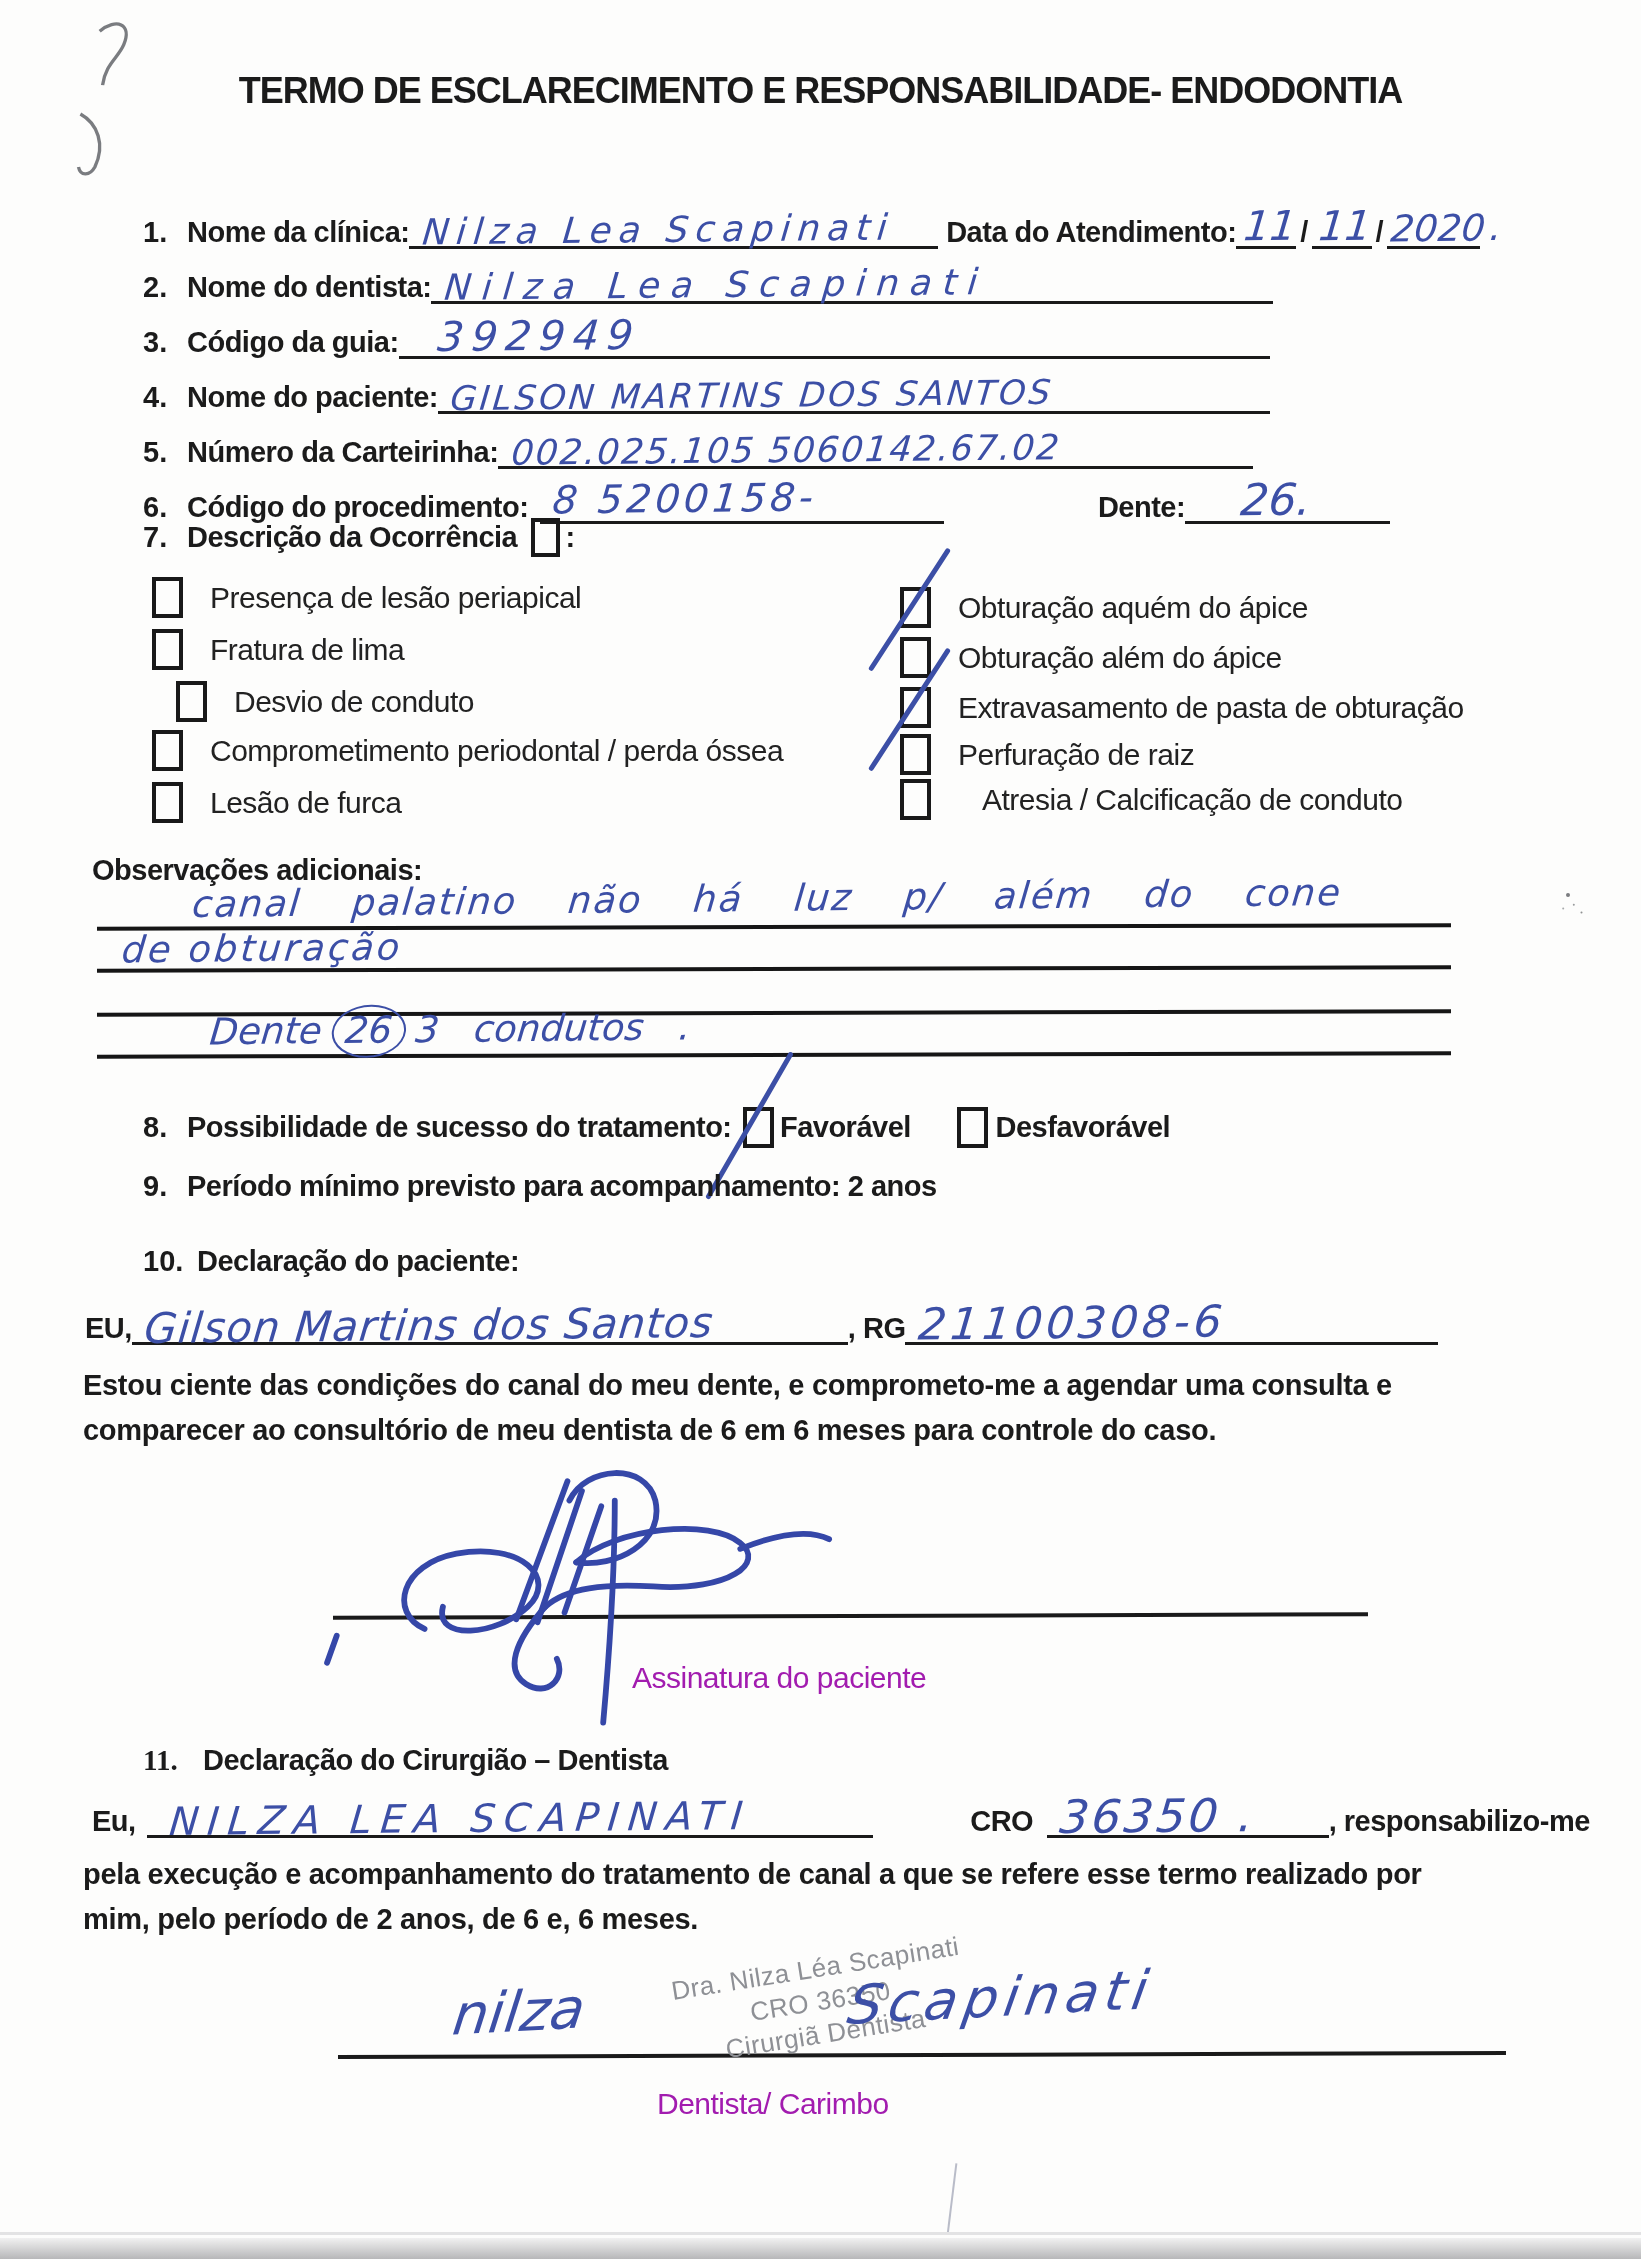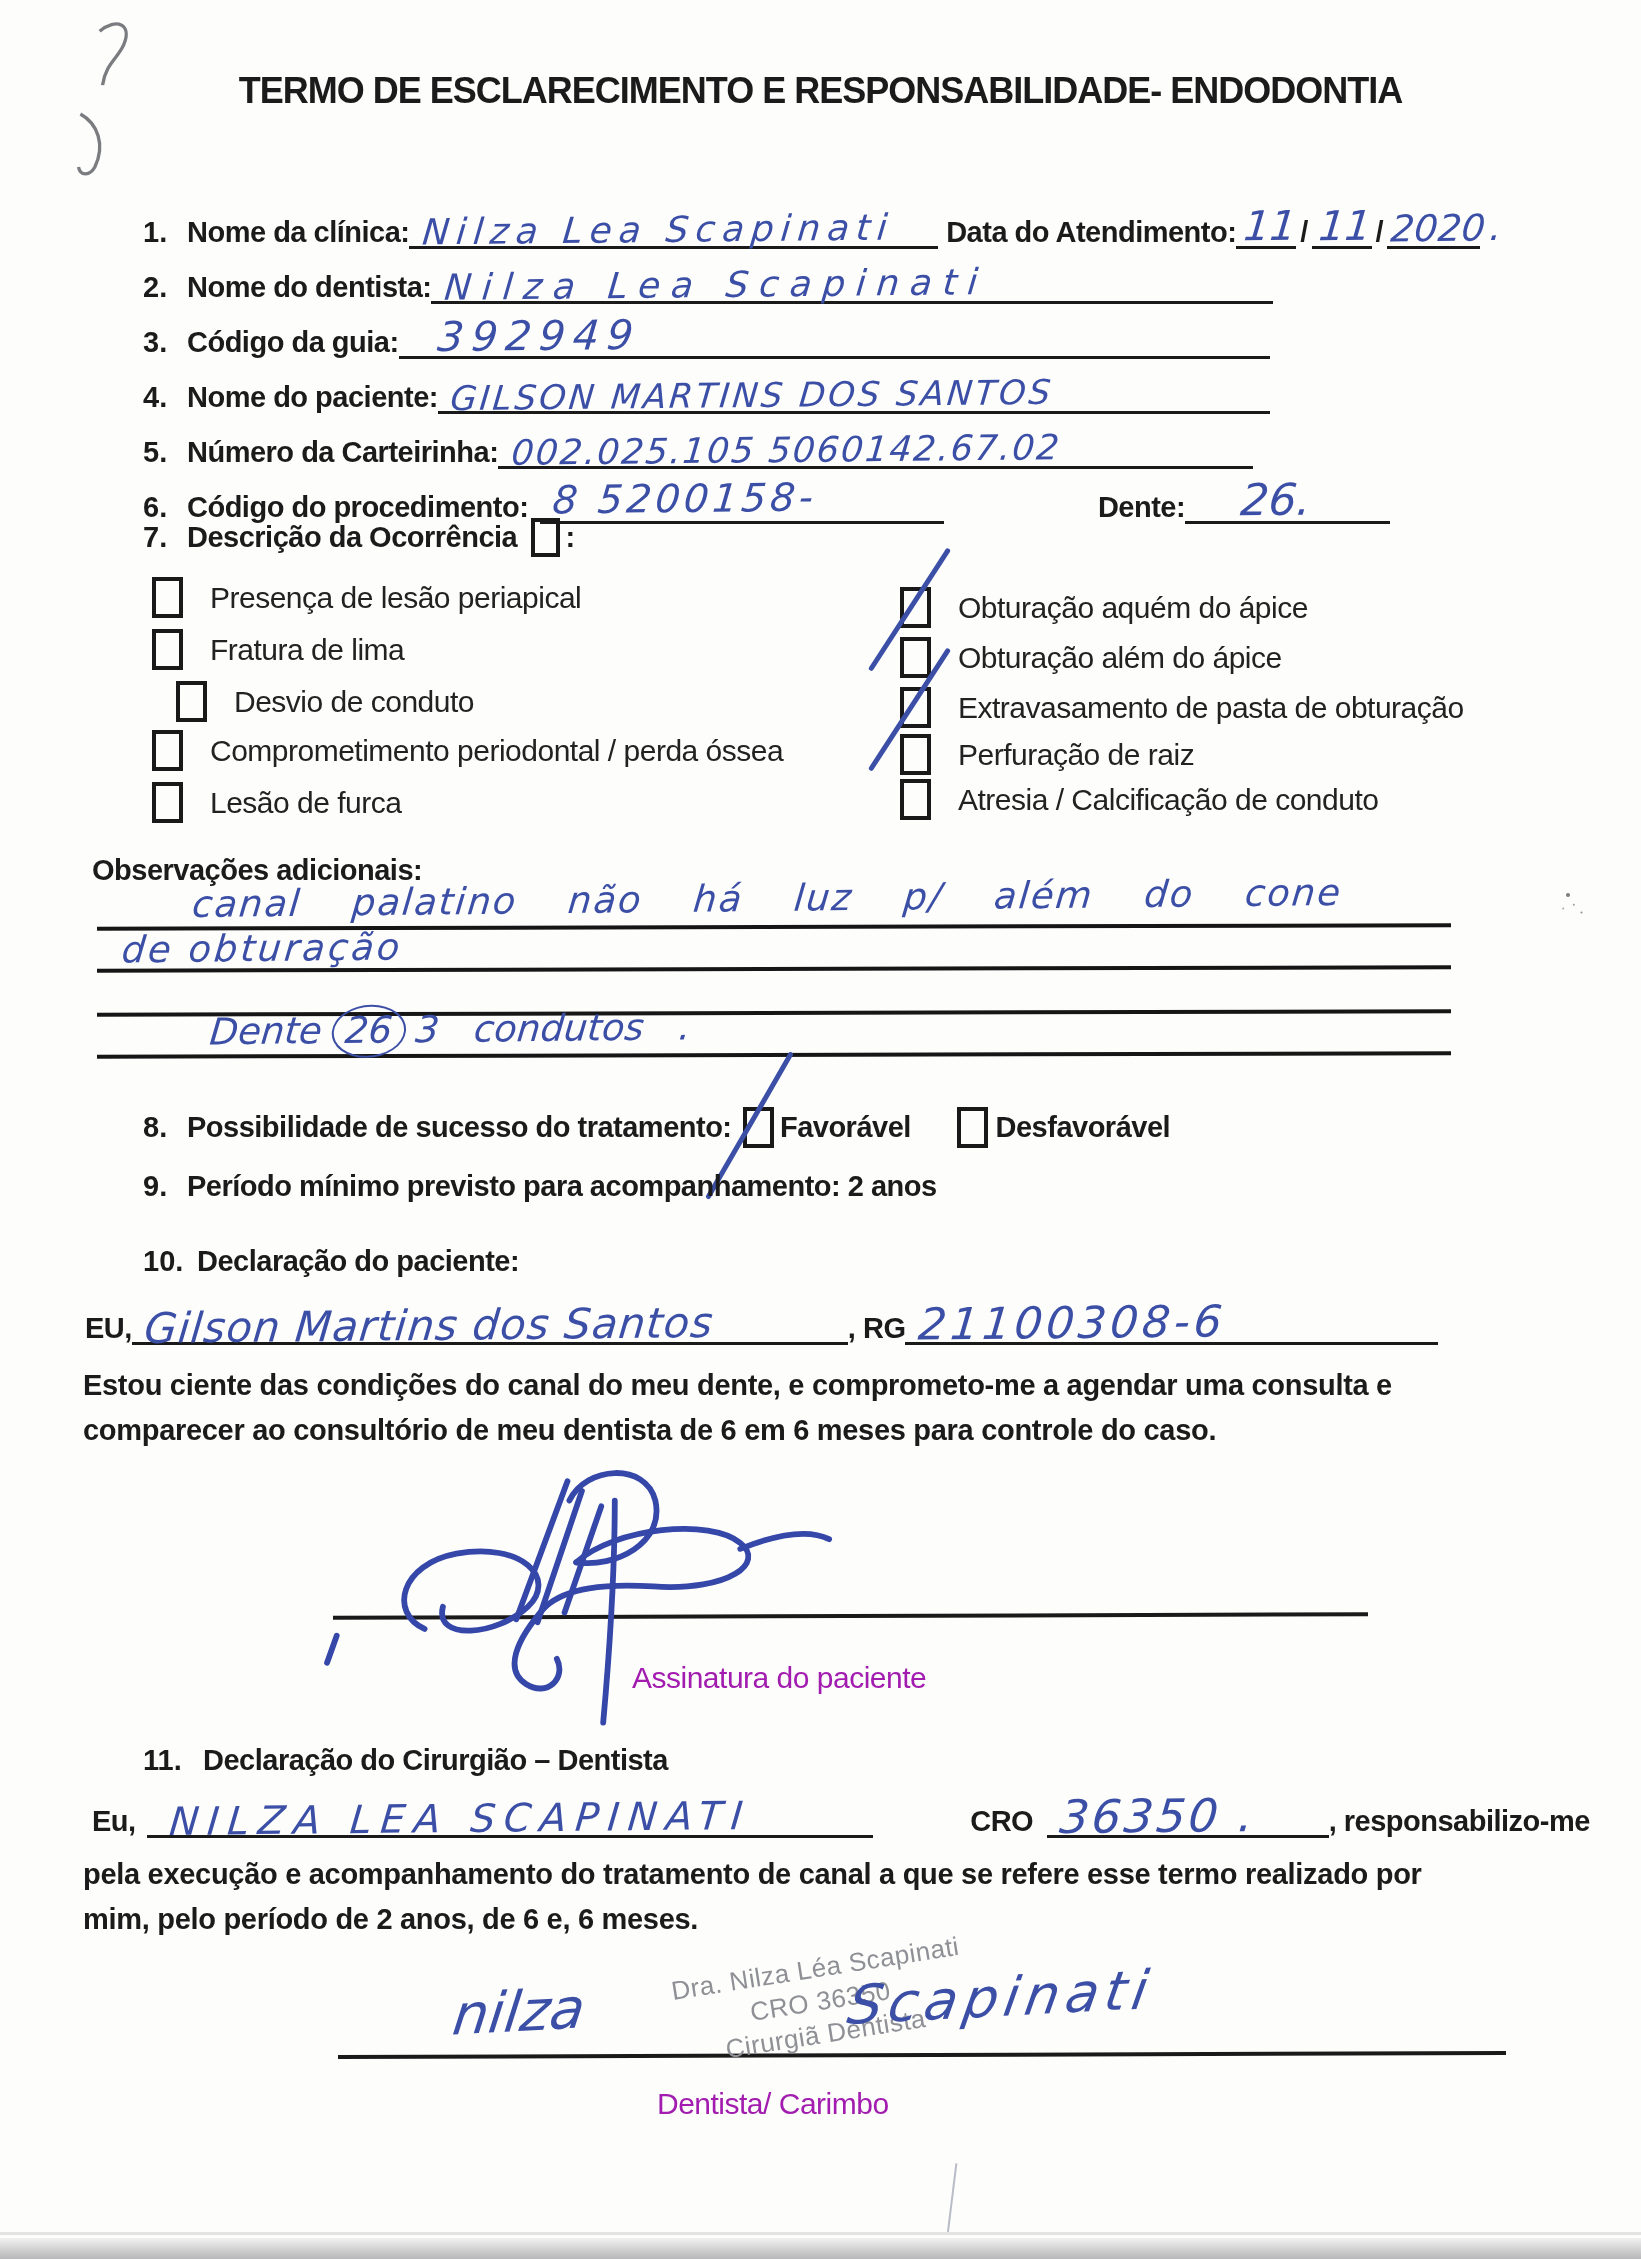--- a/index.html
+++ b/index.html
@@ -159,21 +159,21 @@
     <span class="reg">Obturação além do ápice</span>
   </div>
   <div class="opt" style="left:900px; top:687px;">
     <span class="cb checked"></span>
     <span class="reg">Extravasamento de pasta de obturação</span>
   </div>
   <div class="opt" style="left:900px; top:734px;">
     <span class="cb"></span>
     <span class="reg">Perfuração de raiz</span>
   </div>
-  <div class="opt" style="left:900px; top:779px;">
+  <div class="opt" style="left:900px; top:779px;gap:24px;">
     <span class="cb"></span>
     <span class="reg">Atresia / Calcificação de conduto</span>
   </div>
 
   <div class="abs lbl" style="left:92px; top:854px;">Observações adicionais:</div>
   <div class="ruled" style="top:925px;"></div>
   <div class="ruled" style="top:967px;"></div>
   <div class="ruled" style="top:1011px;"></div>
   <div class="ruled" style="top:1053px;"></div>
 
@@ -225,21 +225,21 @@
       <path d="M 432 92 C 472 76 504 72 524 82"></path>
       <path d="M 302 42 C 302 122 296 205 290 272"></path>
       <path d="M 230 152 C 198 188 188 218 210 232 C 232 246 252 226 242 206"></path>
       <path d="M 14 182 L 4 210"></path>
     </g>
   </svg>
   <div class="sigline" style="left:333px; top:1614px; width:1035px; transform:rotate(-0.2deg);"></div>
   <div class="caption" style="left:632px; top:1661px;">Assinatura do paciente</div>
 
   <div class="frow" style="top:1733px;">
-    <span class="num" style="width:60px;">11.</span>
+    <span class="num" style="width:60px;font-family:Liberation Serif, serif;">11.</span>
     <span class="lbl">Declaração do Cirurgião – Dentista</span>
   </div>
 
   <div class="frow" style="left:92px; top:1792px; height:46px;">
     <span class="lbl">Eu,</span>
     <span class="uf" style="width:726px; margin-left:11.6px;">
       <span class="hw" style="font-size:39px; letter-spacing:8.7px; bottom:-5.8px; left:23px;">NILZA LEA SCAPINATI</span>
     </span>
     <span class="lbl" style="margin-left:97px;">CRO</span>
     <span class="uf" style="width:282px; margin-left:13.5px;">

